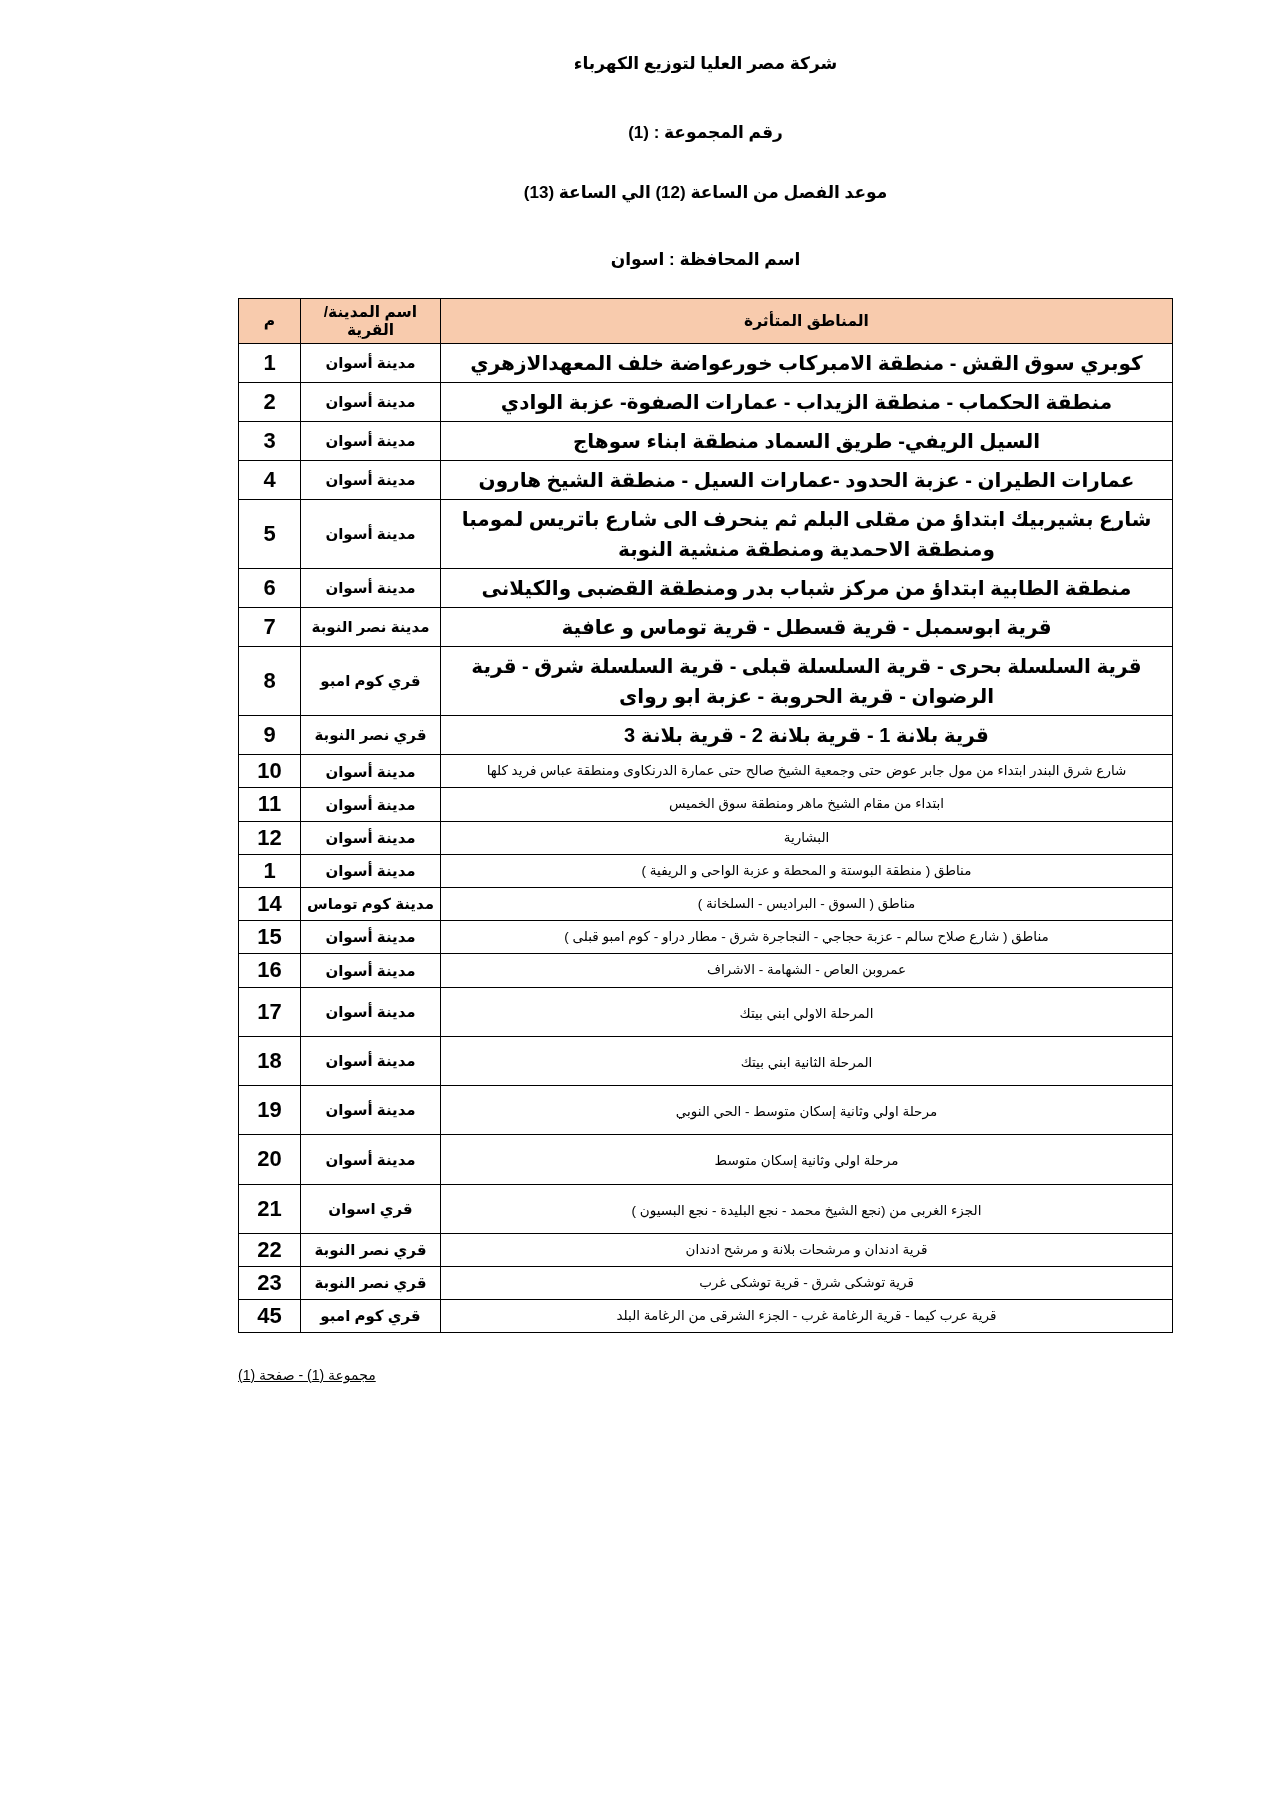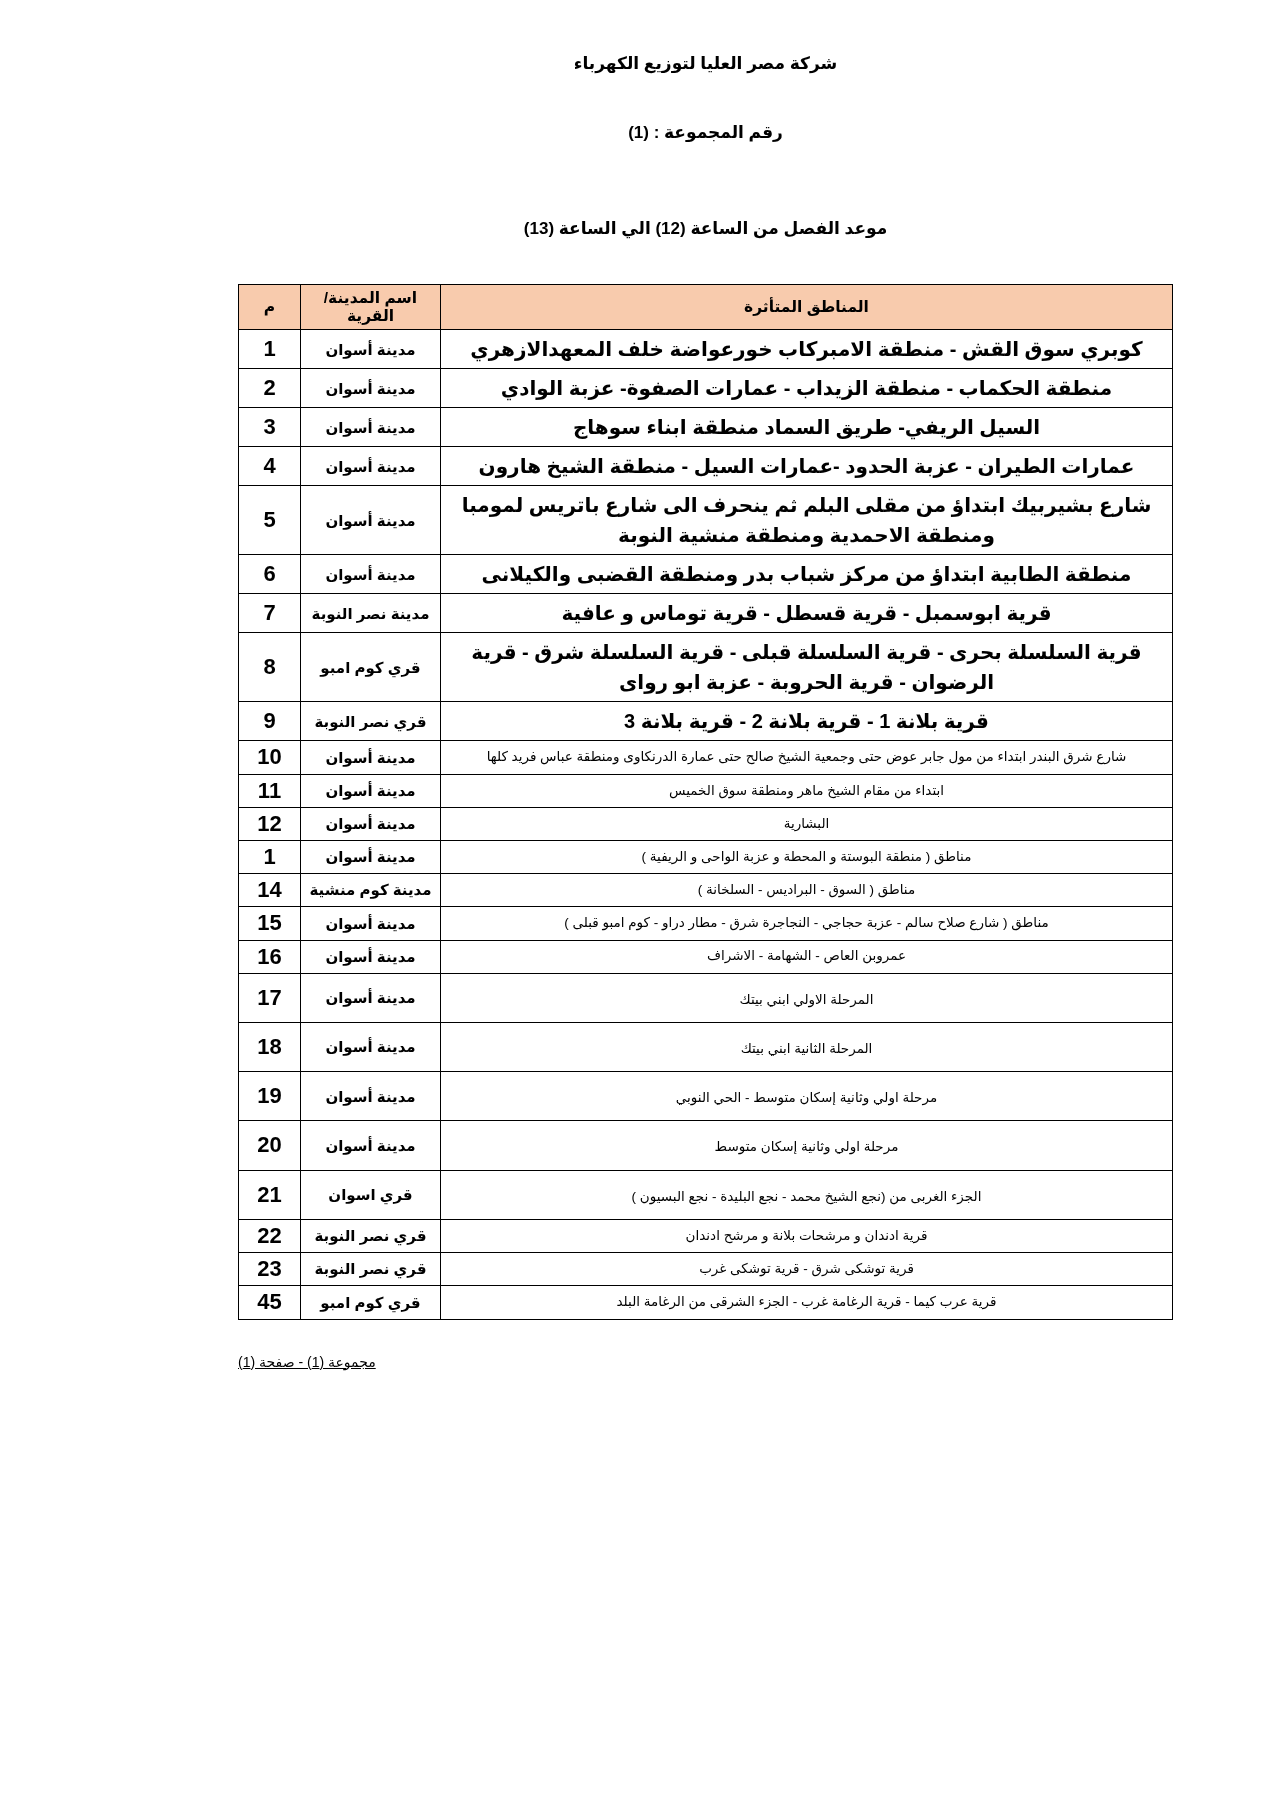--- a/index.html
+++ b/index.html
@@ -29,21 +29,21 @@
     font-weight: bold;
     font-size: 17px;
     line-height: 1.4;
     margin: 0 0 38px 0;
     text-align: center;
   }
   .hdr-line.first {
     margin-top: 12px;
     margin-bottom: 45px;
   }
-  .hdr-line.second { margin-bottom: 72px; }
+  .hdr-line.second { margin-bottom: 36px; }
   .hdr-line.third { margin-bottom: 44px; }
   .hdr-line.fourth { margin-bottom: 26px; }
 
   table.main {
     border-collapse: collapse;
     width: 100%;
     table-layout: fixed;
     margin: 0 auto;
   }
   table.main th, table.main td {
@@ -98,20 +98,21 @@
 </style>
 </head>
 <body>
 
 <div class="page">
 
   <div class="header-block">
     <div class="hdr-line first">شركة مصر العليا لتوزيع الكهرباء</div>
     <div class="hdr-line second">رقم المجموعة : (1)</div>
     <div class="hdr-line third">موعد الفصل من الساعة (12) الي الساعة (13)</div>
+    <div class="hdr-line fourth">اسم المحافظة : اسوان</div>
   </div>
 
   <table class="main">
     <colgroup>
       <col class="c-areas">
       <col class="c-city">
       <col class="c-num">
     </colgroup>
     <thead>
       <tr>
@@ -181,21 +182,21 @@
           <td class="city">مدينة أسوان</td>
           <td class="num">12</td>
         </tr>
         <tr>
           <td class="areas small">مناطق ( منطقة البوستة و المحطة و عزبة الواحى و الريفية )</td>
           <td class="city">مدينة أسوان</td>
           <td class="num">1</td>
         </tr>
         <tr>
           <td class="areas small">مناطق ( السوق - البراديس - السلخانة )</td>
-          <td class="city">مدينة كوم منشية</td>
+          <td class="city">مدينة كوم توماس</td>
           <td class="num">14</td>
         </tr>
         <tr>
           <td class="areas small">مناطق ( شارع صلاح سالم - عزبة حجاجي - النجاجرة شرق - مطار دراو - كوم امبو قبلى )</td>
           <td class="city">مدينة أسوان</td>
           <td class="num">15</td>
         </tr>
         <tr>
           <td class="areas small">عمروبن العاص - الشهامة - الاشراف</td>
           <td class="city">مدينة أسوان</td>

